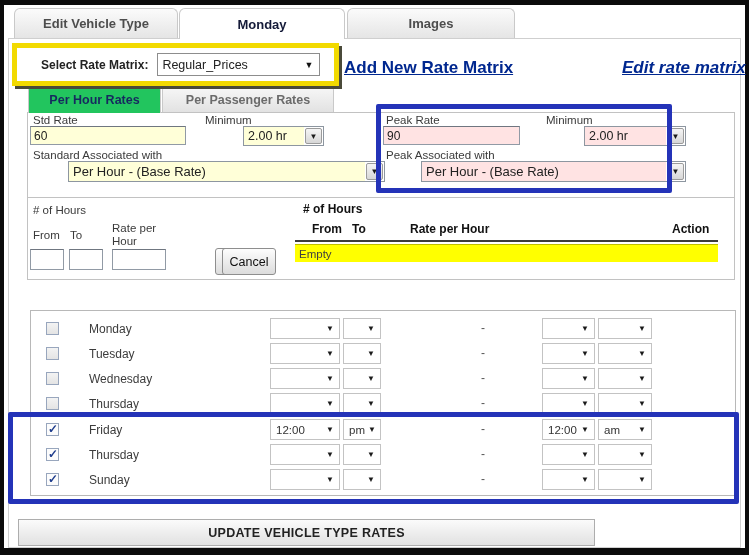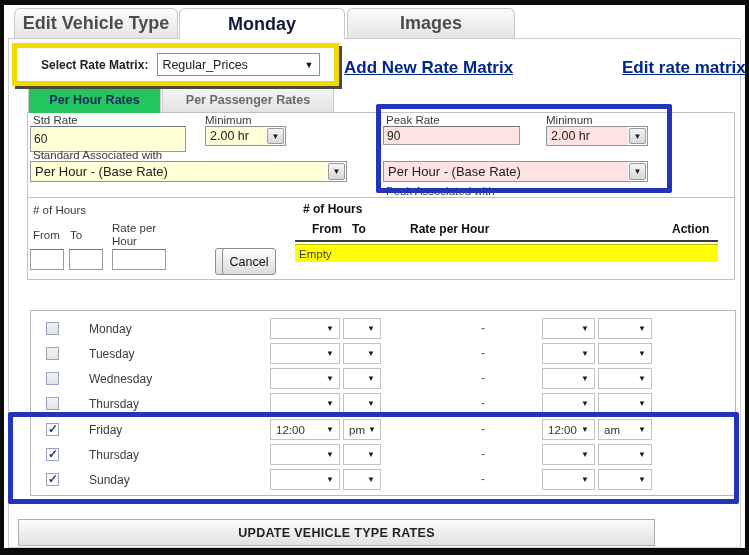--- a/index.html
+++ b/index.html
@@ -3,21 +3,21 @@
 <meta charset="utf-8">
 <style>
   * { margin:0; padding:0; box-sizing:border-box; }
   body { background:#888; font-family:"Liberation Sans", sans-serif; }
   .frame { position:relative; width:749px; height:555px; background:#0b0b0b; overflow:hidden; }
   .inner { position:absolute; left:4px; top:5px; width:741px; height:543px; background:#fff; }
 
   
   .mtab { position:absolute; top:8px; height:30px; border:1px solid #c9c9c9; border-bottom:none;
           border-radius:6px 6px 0 0; background:linear-gradient(#fbfbfb,#e5e5e5);
-          color:#4d4d4d; font-weight:bold; font-size:18px; display:flex; align-items:center;
+          color:#4d4d4d; font-weight:bold; font-size:13px; display:flex; align-items:center;
           justify-content:center; z-index:2; cursor:pointer; }
   .mtab.active { background:#fff; color:#141a38; height:31px; z-index:3; }
   .panel { position:absolute; left:8px; top:38px; width:733px; height:510px;
            border:1px solid #cfcfcf; background:#fff; }
 
   
   .ybox { position:absolute; left:12px; top:43px; width:327px; height:43px;
           border:5px solid #f2da00; background:#fff; box-shadow:3px 3px 0 #4a4a3a;
           display:flex; align-items:center; z-index:4; }
   .ybox .lbl { font-size:12px; font-weight:bold; color:#222; margin-left:24px; white-space:nowrap; }
@@ -36,21 +36,21 @@
   .divider { position:absolute; left:27px; top:197px; width:708px; height:0; border-top:1px solid #c2c2c2; }
 
   .flabel { position:absolute; font-size:11.5px; color:#3a3a3a; white-space:nowrap; }
   .inp { position:absolute; border:1px solid #919aa5; border-top-color:#6f7680; background:#fff;
          font-size:12px; color:#222; padding:1px 3px; display:flex; align-items:center; }
   .cream { background:#ffffd8; }
   .pink  { background:#ffe3e3; }
 
   
   .dd { position:absolute; border:1px solid #8d96a0; background:#fff; display:flex;
-        align-items:stretch; font-size:12.5px; color:#222; cursor:pointer; }
+        align-items:stretch; font-size:12.5px; color:#222; cursor:pointer;margin-left:38px; }
   .dd .val { flex:1; padding:1px 4px; white-space:nowrap; overflow:hidden; display:flex; align-items:center; }
   .dd .btn { width:17px; margin:1px; background:linear-gradient(#f5f5f5,#d7d7d7);
              border:1px solid #9b9b9b; border-radius:2px; display:flex; align-items:center;
              justify-content:center; font-size:8px; color:#1a1a1a; }
   
   .fdd { position:absolute; height:21px; border:1px solid #c3c3c3; background:#fff; display:flex;
          align-items:center; justify-content:space-between; font-size:11.5px; color:#333;
          padding:0 5px; cursor:pointer; }
   .fdd .ar { font-size:8px; color:#1a1a1a; margin-left:3px; }
 
@@ -67,21 +67,21 @@
             font-size:12px; font-weight:bold; color:#1c3e80; white-space:nowrap; z-index:2; }
   .srow { position:absolute; left:30px; width:706px; height:25px; }
   .cb { position:absolute; left:16px; top:4px; width:13px; height:13px; border:1px solid #98a6bd;
         background:linear-gradient(#f3f3f3,#e4e4e4); cursor:pointer; }
   .cb.checked { background:#fcfcfc; }
   .cb.checked::after { content:"✓"; position:absolute; left:1px; top:-2px; font-size:12px;
         font-weight:bold; color:#1e3c8c; }
   .dayname { position:absolute; left:59px; top:4px; font-size:12px; color:#3c3c3c; }
   .dash { position:absolute; left:451px; top:3px; font-size:12px; color:#555; }
 
-  .updatebtn { position:absolute; left:18px; top:519px; width:637px; height:27px;
+  .updatebtn { position:absolute; left:18px; top:519px; width:577px; height:27px;
                border:1px solid #adadad; background:linear-gradient(#fbfbfb,#e1e1e1);
                font-size:12.5px; font-weight:bold; letter-spacing:0.3px; color:#222;
                display:flex; align-items:center; justify-content:center; cursor:pointer; }
   .yrow { position:absolute; left:295px; top:244px; width:423px; height:18px; background:#ffff00;
           border-top:1px solid #bdbd00; font-size:11.5px; color:#3f3f3f; display:flex;
           align-items:center; padding-left:4px; }
   .rule { position:absolute; left:295px; top:240px; width:423px; border-top:2px solid #3c3c3c; }
 </style>
 </head>
 <body>
@@ -101,34 +101,34 @@
   </div>
 
   <div class="ybox">
     <span class="lbl">Select Rate Matrix:</span>
     <div class="dd" style="position:relative;width:163px;height:23px;margin-left:9px;border-color:#8d8d8d;">
       <span class="val">Regular_Prices</span>
       <span style="display:flex;align-items:center;padding-right:6px;font-size:9px;color:#111;">▼</span>
     </div>
   </div>
   <a class="link" style="left:344px;top:58px;">Add New Rate Matrix</a>
-  <a class="link" style="left:622px;top:58px;">Edit rate matrix</a>
+  <a class="link" style="left:622px;top:58px;font-style:italic;">Edit rate matrix</a>
 
   <div class="stab active" style="left:28px;width:133px;">
     <span>Per Hour Rates</span>
   </div>
   <div class="stab" style="left:162px;width:172px;">
     <span>Per Passenger Rates</span>
   </div>
 
   <div class="groupbox"></div>
   <div class="divider"></div>
 
   <span class="flabel" style="left:33px;top:114px;">Std Rate</span>
-  <div class="inp cream" style="left:30px;top:126px;width:156px;height:26px;">
+  <div class="inp cream" style="left:30px;top:126px;width:156px;height:19px;">
     <span>60</span>
   </div>
   <span class="flabel" style="left:205px;top:114px;">Minimum</span>
   <div class="dd" style="left:205px;top:126px;width:81px;height:20px;">
     <span class="val cream">2.00 hr</span>
     <span class="btn">▼</span>
   </div>
   <span class="flabel" style="left:33px;top:149px;">Standard Associated with</span>
   <div class="dd" style="left:30px;top:161px;width:317px;height:21px;font-size:13px;">
     <span class="val cream">Per Hour - (Base Rate)</span>
@@ -137,21 +137,21 @@
 
   <span class="flabel" style="left:386px;top:114px;">Peak Rate</span>
   <div class="inp pink" style="left:383px;top:126px;width:137px;height:19px;">
     <span>90</span>
   </div>
   <span class="flabel" style="left:546px;top:114px;">Minimum</span>
   <div class="dd" style="left:546px;top:126px;width:102px;height:20px;">
     <span class="val pink">2.00 hr</span>
     <span class="btn">▼</span>
   </div>
-  <span class="flabel" style="left:386px;top:149px;margin-top:36px;">Peak Associated with</span>
+  <span class="flabel" style="left:386px;top:149px;">Peak Associated with</span>
   <div class="dd" style="left:383px;top:161px;width:265px;height:21px;font-size:13px;">
     <span class="val pink">Per Hour - (Base Rate)</span>
     <span class="btn">▼</span>
   </div>
   <div class="bluebox" style="left:376px;top:104px;width:296px;height:89px;"></div>
 
   <span class="flabel" style="left:33px;top:204px;"># of Hours</span>
   <span class="flabel" style="left:33px;top:229px;">From</span>
   <span class="flabel" style="left:70px;top:229px;">To</span>
   <span class="flabel" style="left:112px;top:222px;width:56px;white-space:normal;line-height:13px;">Rate per Hour</span>

